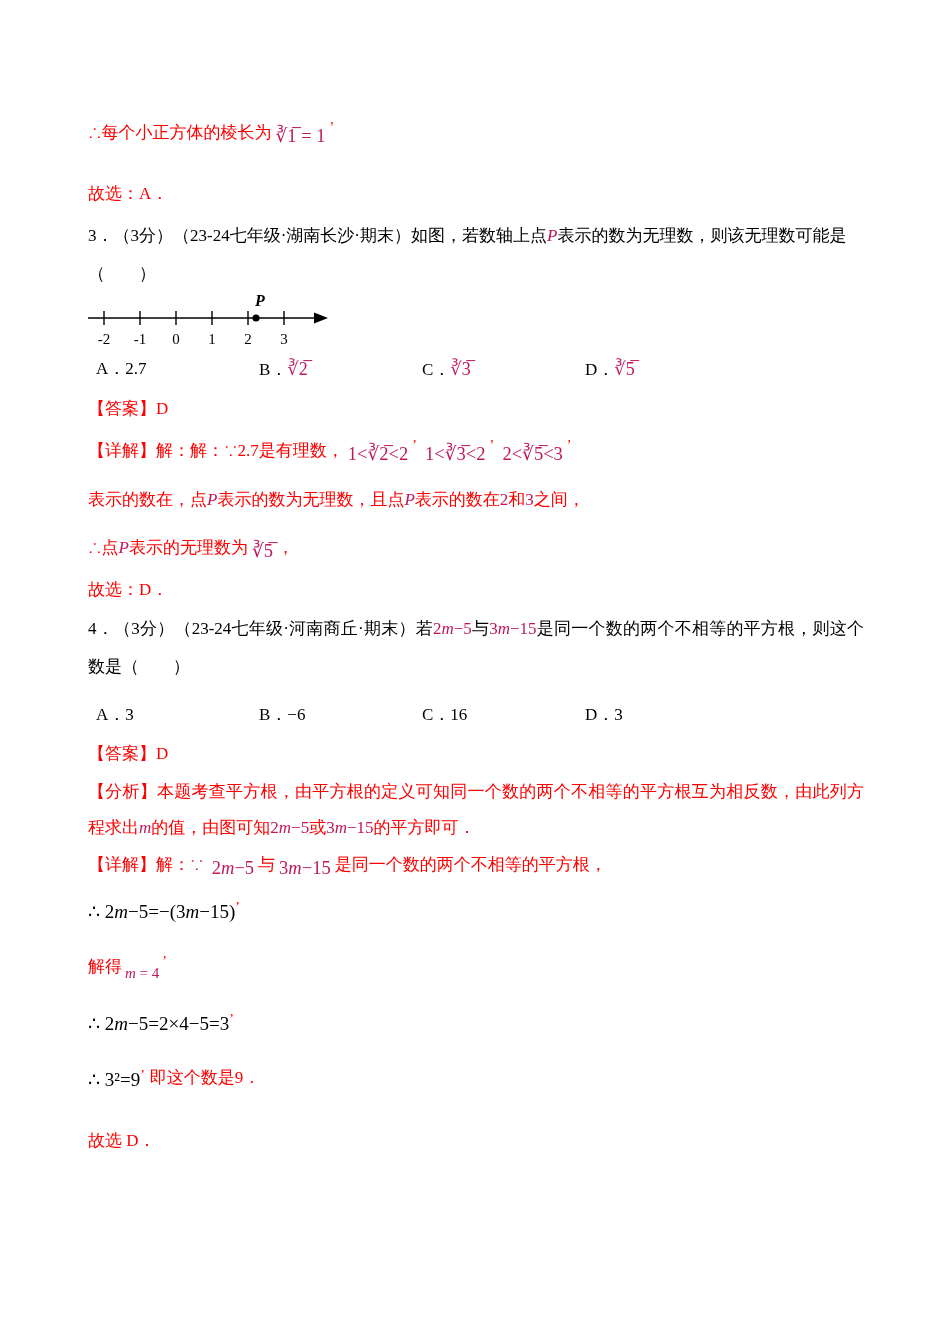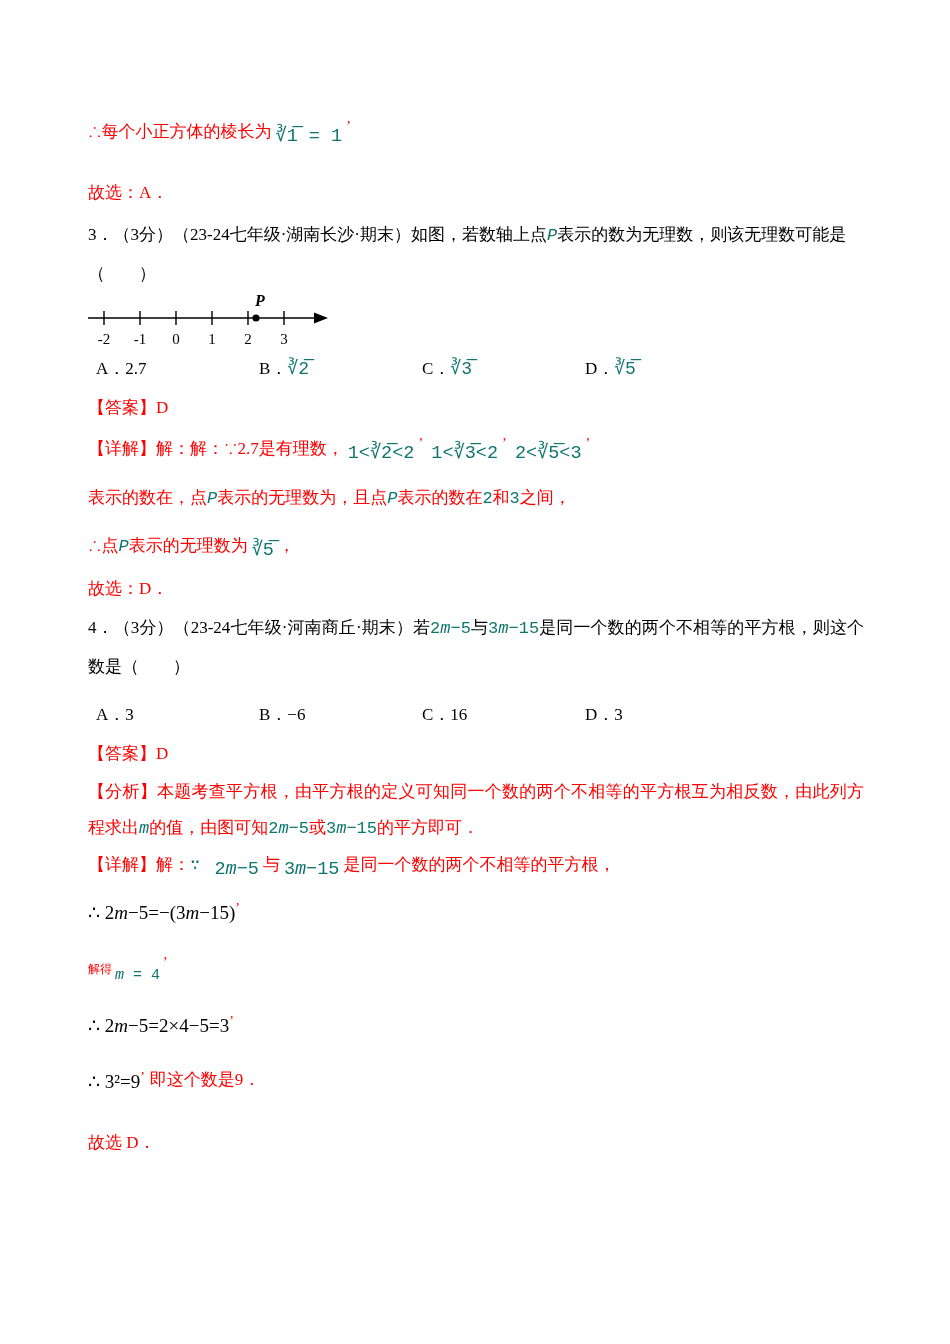--- a/index.html
+++ b/index.html
@@ -1,35 +1,35 @@
 <!DOCTYPE html>
 <html><head>
 <meta charset="utf-8">
 <style>
   * { margin:0; padding:0; box-sizing:border-box; }
   html, body { width:950px; height:1344px; background:#ffffff; overflow:hidden; }
   body { font-family:"Liberation Serif", serif; font-size:17px; color:#000; }
   .page { padding:116px 86px 0 88px; }
   .red { color:#fe0000; }
   .line { line-height:32px; }
-  .math { font-family:Liberation Mono, monospace; color:#0f766e; }
+  .math { font-family:Liberation Serif, serif; color:#be185d; }
   .low  { position:relative; top:4px; font-size:18.5px; margin:0 4px; }
   .low2 { position:relative; top:6px; font-size:15px; margin:0 3px; }
   .sep { color:#fe0000; font-size:14px; position:relative; top:-6px; }
   i { font-style:italic; }
   .stem { line-height:36px; text-align:justify; }
   .stem2 { line-height:38px; text-align:justify; }
   .bracketline { line-height:40px; }
   .para { line-height:36px; text-align:justify; }
   .opts { display:flex; padding-left:8px; line-height:30px; }
   .opt  { width:163px; }
   .opt:last-child { width:auto; }
   .rad { font-size:18px; }
   .eqline { font-size:19px; line-height:30px; font-family:"Liberation Serif", serif; }
-  .eqline .red { font-size:12px; font-family:"Liberation Serif", serif; }
+  .eqline .red { font-size:17px; font-family:"Liberation Serif", serif; }
   .nl-label { font-size:15px; font-family:"Liberation Serif", serif; }
   .nl-p { font-size:16px; font-style:italic; font-weight:bold; font-family:"Liberation Serif", serif; }
   .numberline { display:block; margin-left:0; }
 </style>
 </head>
 <body>
 
 <div class="page">
 
   <p class="line">
@@ -74,21 +74,21 @@
   </p>
 
 
   <p class="line" style="margin-top:8px; line-height:34px">
     <span class="red">【详解】解：解：∵2.7是有理数，</span><span class="math low">1&lt;∛2̅&lt;2</span><span class="sep">’</span>
     <span class="math low">1&lt;∛3̅&lt;2</span><span class="sep">’</span>
     <span class="math low">2&lt;∛5̅&lt;3</span><span class="sep">’</span>
   </p>
 
   <p class="line red" style="margin-top:16px; line-height:30px">
-    <span>表示的数在，点</span><i class="math">P</i><span>表示的无理数为，且点</span><i class="math">P</i><span>表示的数在</span><span class="math">2</span><span>和</span><span class="math">3</span><span>之间，</span>
+    <span>表示的数在，点</span><i class="math">P</i><span>表示的数为无理数，且点</span><i class="math">P</i><span>表示的数在</span><span class="math">2</span><span>和</span><span class="math">3</span><span>之间，</span>
   </p>
 
   <p class="line red" style="margin-top:16px">
     <span>∴点</span><i class="math">P</i><span>表示的无理数为</span><span class="math low">∛5̅</span><span>，</span>
   </p>
 
   <p class="line red" style="margin-top:10px">故选：D．</p>
 
   <p class="stem2" style="margin-top:4px">
     <span>4．（3分）（23-24七年级·河南商丘·期末）若</span><span class="math"><span>2</span><i>m</i><span>−5</span></span><span>与</span><span class="math"><span>3</span><i>m</i><span>−15</span></span><span>是同一个数的两个不相等的平方根，则这个数是（　　）</span>

